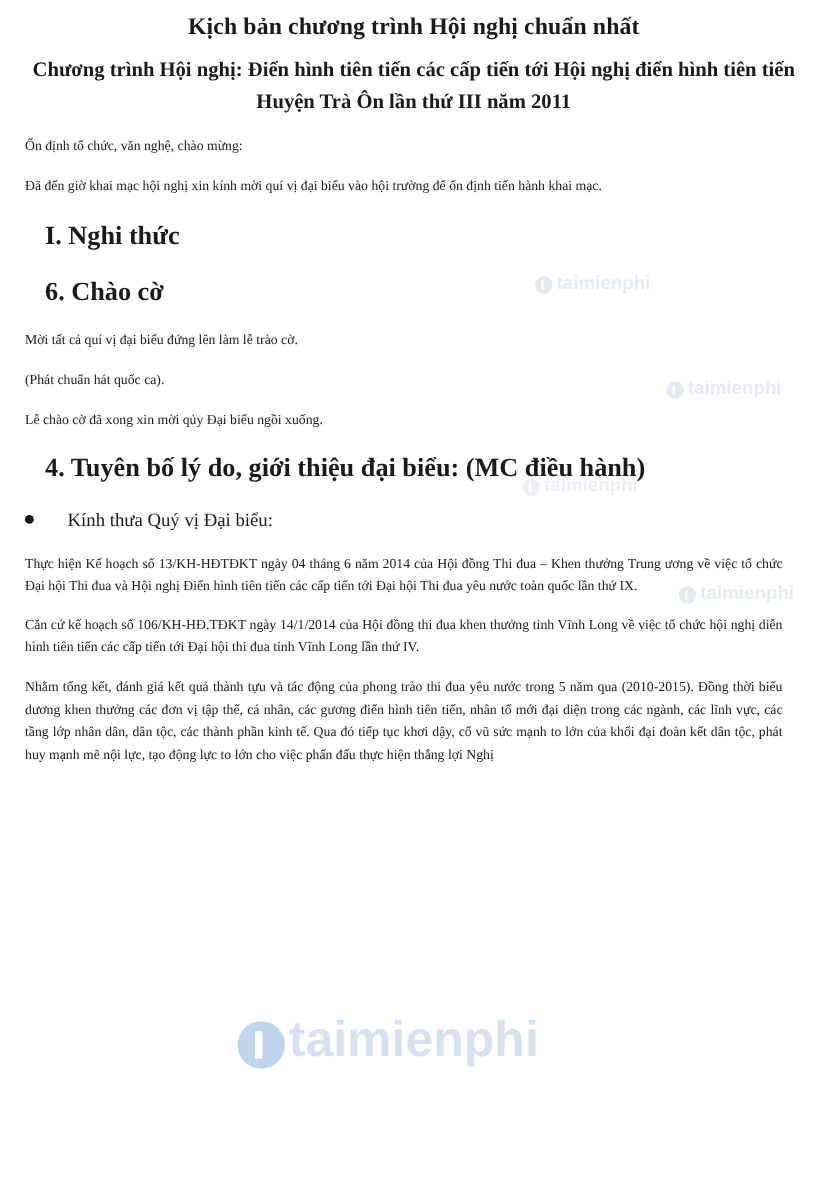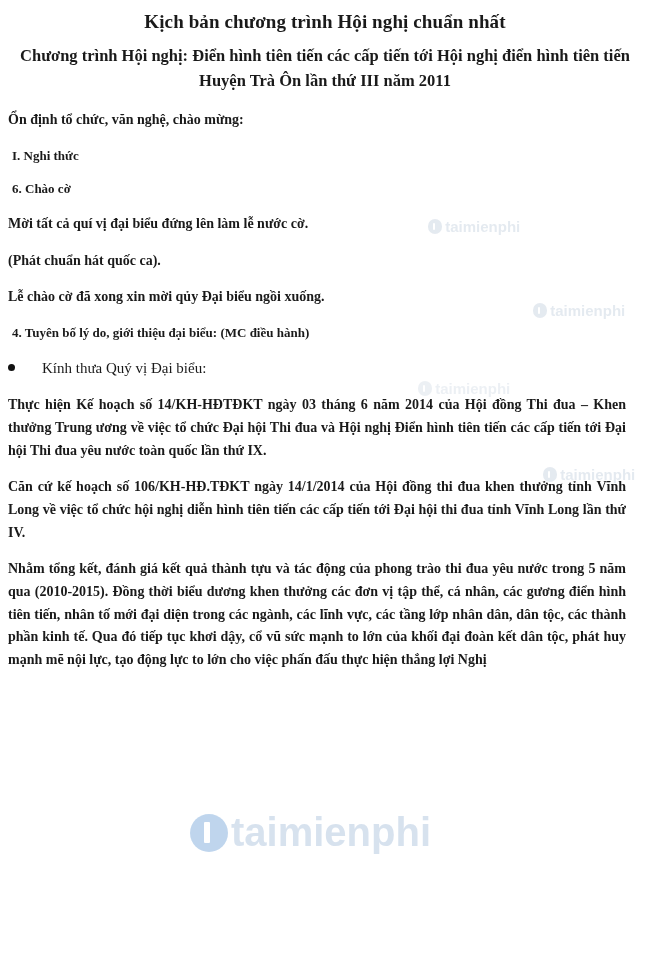--- a/index.html
+++ b/index.html
@@ -18,54 +18,53 @@
   .page {
     position: relative;
     width: 650px;
     height: 954px;
     padding: 0;
     box-sizing: border-box;
   }
   .content {
     position: relative;
     z-index: 2;
-    padding: 6px 8px 0 8px;
+    padding: 6px 8px 0 20px;
     box-sizing: border-box;
   }
   h1.doc-title {
     font-size: 19px;
     font-weight: bold;
     text-align: center;
     margin: 4px 0 10px 0;
     line-height: 1.25;
     letter-spacing: 0.1px;
   }
   .subtitle {
     font-size: 16.5px;
     font-weight: bold;
     text-align: center;
     line-height: 1.5;
     margin: 0 0 16px 0;
     padding: 0 2px;
   }
   p.para {
-    font-size: 14px;
+    font-size: 11px;
     line-height: 1.62;
     margin: 0 16px 14px 0;
     text-align: justify;
     text-justify: inter-word;
-    font-weight: bold;
   }
   p.para.nojust {
     text-align: left;
   }
   .heading {
-    font-size: 13px;
+    font-size: 21px;
     font-weight: bold;
-    margin: 0 0 14px 4px;
+    margin: 0 0 14px 16px;
     line-height: 1.5;
   }
   .bullet-line {
     font-size: 15px;
     line-height: 1.6;
     margin: 0 0 14px 0;
     padding-left: 16px;
     position: relative;
   }
   .bullet-dot {
@@ -86,21 +85,21 @@
   .wm {
     position: absolute;
     z-index: 1;
     font-family: "Liberation Sans", sans-serif;
     color: #cfd9e4;
     opacity: 0.55;
     white-space: nowrap;
     pointer-events: none;
     font-weight: bold;
     display: flex;
-    align-items: center;
+    align-items: flex-end;
     gap: 3px;
   }
   .wm .wm-badge {
     display: inline-block;
     width: 0.95em;
     height: 0.95em;
     background: #cfd9e4;
     border-radius: 50%;
     position: relative;
   }
@@ -152,38 +151,39 @@
   </div>
 
   <div class="content">
 
     <h1 class="doc-title">Kịch bản chương trình Hội nghị chuẩn nhất</h1>
 
     <div class="subtitle">Chương trình Hội nghị: Điển hình tiên tiến các cấp tiến tới Hội nghị điển hình tiên tiến Huyện Trà Ôn lần thứ III năm 2011</div>
 
     <p class="para nojust">Ổn định tổ chức, văn nghệ, chào mừng:</p>
 
+    <p class="para">Đã đến giờ khai mạc hội nghị xin kính mời quí vị đại biểu vào hội trường để ổn định tiến hành khai mạc.</p>
 
     <div class="heading">I. Nghi thức</div>
 
     <div class="heading">6. Chào cờ</div>
 
-    <p class="para nojust">Mời tất cả quí vị đại biểu đứng lên làm lễ nước cờ.</p>
+    <p class="para nojust">Mời tất cả quí vị đại biểu đứng lên làm lễ trào cờ.</p>
 
     <p class="para nojust">(Phát chuẩn hát quốc ca).</p>
 
     <p class="para nojust">Lễ chào cờ đã xong xin mời qủy Đại biểu ngồi xuống.</p>
 
     <div class="heading">4. Tuyên bố lý do, giới thiệu đại biểu: (MC điều hành)</div>
 
     <div class="bullet-line">
       <span class="bullet-dot"></span>
       <span class="bullet-text">Kính thưa Quý vị Đại biểu:</span>
     </div>
 
-    <p class="para">Thực hiện Kế hoạch số 14/KH-HĐTĐKT ngày 03 tháng 6 năm 2014 của Hội đồng Thi đua – Khen thưởng Trung ương về việc tổ chức Đại hội Thi đua và Hội nghị Điển hình tiên tiến các cấp tiến tới Đại hội Thi đua yêu nước toàn quốc lần thứ IX.</p>
+    <p class="para">Thực hiện Kế hoạch số 13/KH-HĐTĐKT ngày 04 tháng 6 năm 2014 của Hội đồng Thi đua – Khen thưởng Trung ương về việc tổ chức Đại hội Thi đua và Hội nghị Điển hình tiên tiến các cấp tiến tới Đại hội Thi đua yêu nước toàn quốc lần thứ IX.</p>
 
     <p class="para">Căn cứ kế hoạch số 106/KH-HĐ.TĐKT ngày 14/1/2014 của Hội đồng thi đua khen thưởng tỉnh Vĩnh Long về việc tổ chức hội nghị diễn hình tiên tiến các cấp tiến tới Đại hội thi đua tỉnh Vĩnh Long lần thứ IV.</p>
 
     <p class="para">Nhằm tổng kết, đánh giá kết quả thành tựu và tác động của phong trào thi đua yêu nước trong 5 năm qua (2010-2015). Đồng thời biểu dương khen thưởng các đơn vị tập thể, cá nhân, các gương điển hình tiên tiến, nhân tố mới đại diện trong các ngành, các lĩnh vực, các tầng lớp nhân dân, dân tộc, các thành phần kinh tế. Qua đó tiếp tục khơi dậy, cổ vũ sức mạnh to lớn của khối đại đoàn kết dân tộc, phát huy mạnh mẽ nội lực, tạo động lực to lớn cho việc phấn đấu thực hiện thắng lợi Nghị</p>
 
   </div>
 </div>
 
 </body></html>

